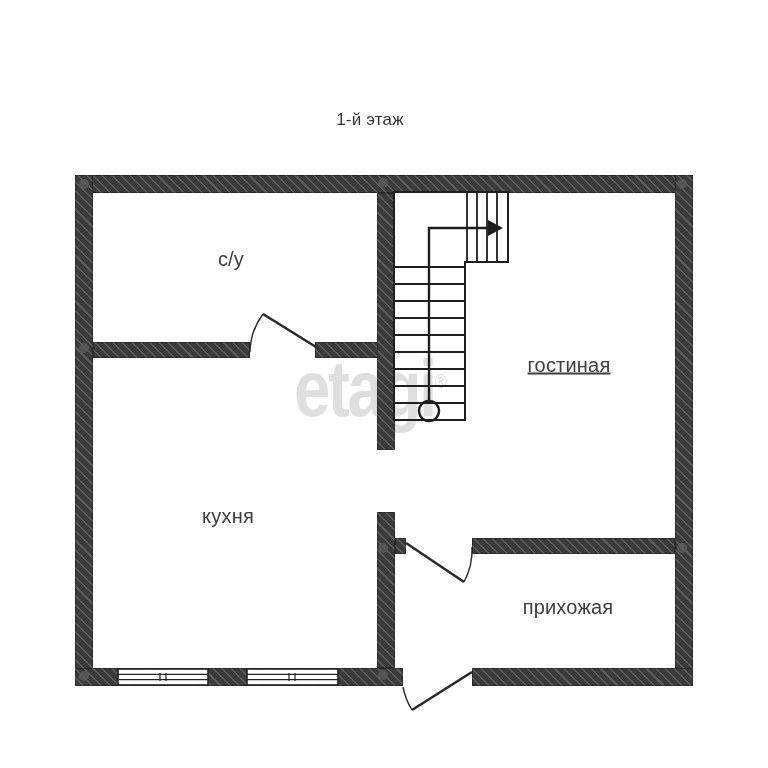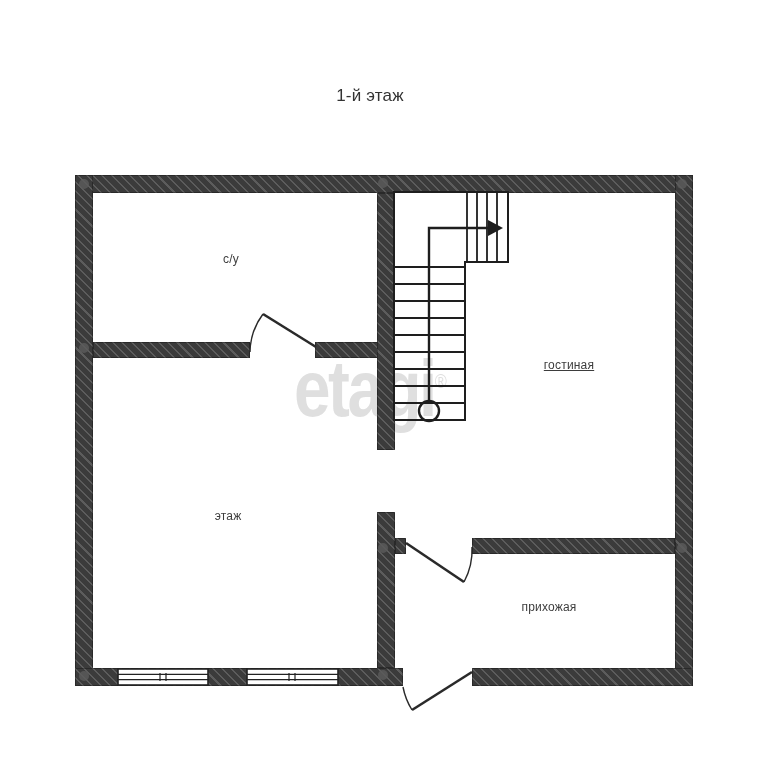--- a/index.html
+++ b/index.html
@@ -11,23 +11,23 @@
   .wall{
     position:absolute;z-index:3;background-color:#3b3b3b;
     background-image:repeating-linear-gradient(45deg,
       rgba(255,255,255,0) 0px, rgba(255,255,255,0) 5px,
       rgba(255,255,255,0.17) 5px, rgba(255,255,255,0.17) 6.5px);
     box-shadow:inset 0 0 0 1px rgba(0,0,0,0.30);
   }
   .lines-layer{position:absolute;left:0;top:0;z-index:5;}
   .label{
     position:absolute;z-index:7;transform:translate(-50%,-50%);
-    color:#3d3d3d;font-size:12px;white-space:nowrap;letter-spacing:0.2px;
+    color:#3d3d3d;font-size:20px;white-space:nowrap;letter-spacing:0.2px;
   }
-  .plan-title{font-size:17px;color:#333333;}
+  .plan-title{font-size:17px;color:#333333;margin-top:24px;}
   .watermark{
     position:absolute;left:294px;top:349px;z-index:1;
     font-size:80px;font-weight:700;line-height:1;color:#dadada;opacity:0.85;
     letter-spacing:-3px;transform:scaleX(0.82);transform-origin:left top;
     white-space:nowrap;
   }
   .watermark .reg{
     font-size:20px;font-weight:400;vertical-align:28px;letter-spacing:0;
   }
 </style>
@@ -102,16 +102,16 @@
       <circle cx="84" cy="348" r="5"></circle>
       <circle cx="383" cy="548" r="5"></circle>
       <circle cx="682" cy="548" r="5"></circle>
       <circle cx="84" cy="676" r="5"></circle>
       <circle cx="383" cy="675" r="5"></circle>
     </g>
   </svg>
 
   <div class="label" style="left:231px;top:259px;">с/у</div>
   <div class="label" style="left:569px;top:365px;text-decoration:underline;">гостиная</div>
-  <div class="label" style="left:228px;top:516px;">этаж</div>
-  <div class="label" style="left:549px;top:607px;">прихожая</div>
+  <div class="label" style="left:228px;top:516px;">кухня</div>
+  <div class="label" style="left:568px;top:607px;">прихожая</div>
 
 </div>
 
 </body></html>

